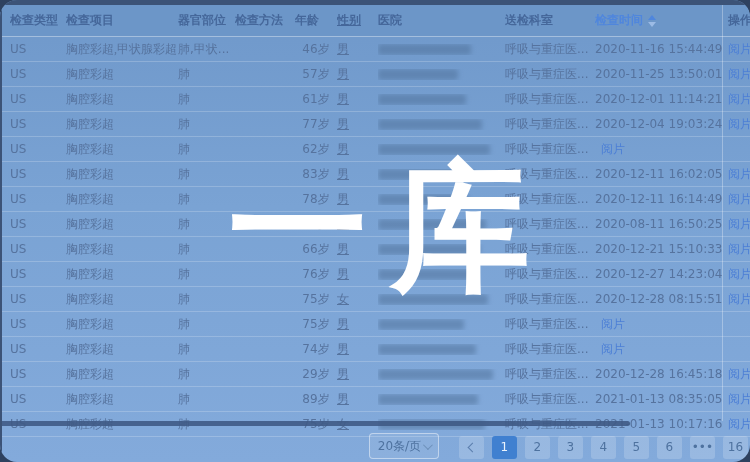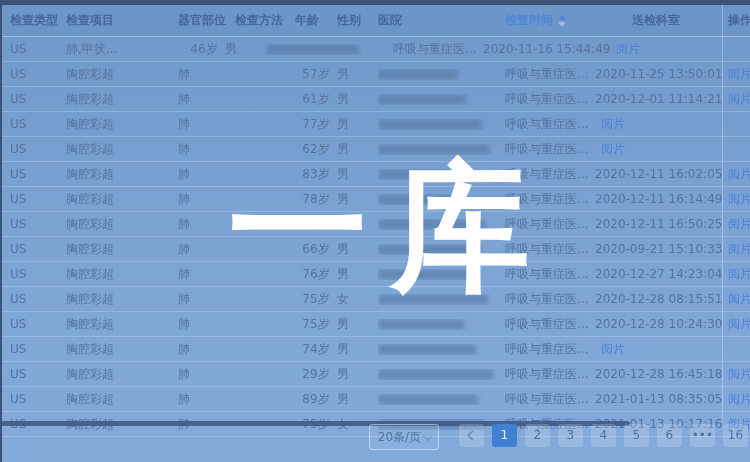--- a/index.html
+++ b/index.html
@@ -1,40 +1,41 @@
 <!DOCTYPE html>
 <html><head>
 <meta charset="utf-8">
 <style>
   html,body{margin:0;padding:0;background:#2e415f;}
   .screen{
     position:relative;width:750px;height:462px;overflow:hidden;
     background:linear-gradient(180deg,#6f98ca 0%,#7aa3d4 45%,#83aadb 100%);
     font-family:"DejaVu Sans","Liberation Sans",sans-serif;
+    border-radius:17px;
     -webkit-font-smoothing:antialiased;
   }
   .edge-top{position:absolute;top:0;left:0;width:750px;height:5px;background:#3c5377;z-index:6;}
   .edge-left{position:absolute;top:0;left:0;width:2px;height:462px;background:#3c5377;z-index:6;}
 
   
   .thead{
     position:absolute;top:5px;left:0;width:762px;height:31px;
     background:#6c96c8;border-bottom:1px solid rgba(255,255,255,.38);
     display:flex;align-items:center;z-index:1;
   }
   .hc{flex:0 0 auto;font-size:12px;font-weight:600;color:#45679a;white-space:nowrap;overflow:hidden;display:flex;align-items:center;}
   .tbody{position:absolute;top:37px;left:0;width:762px;z-index:1;}
   .row{display:flex;align-items:center;height:24px;border-bottom:1px solid rgba(255,255,255,.2);}
   .c{flex:0 0 auto;font-size:12px;color:#56739e;white-space:nowrap;overflow:hidden;}
   .c1{width:56px;margin-left:10px;}
   .c2{width:112px;font-family:Liberation Serif, serif;}
   .c3{width:57px;}
   .c4{width:60px;text-align:center;}
   .c5{width:42px;text-align:center;}
-  .c6{width:41px;}
+  .c6{width:41px;text-decoration:underline;}
   .c7{width:127px;display:flex;align-items:center;}
   .c8{width:90px;}
   .c9{width:127px;}
   .c10{width:40px;padding-left:6px;}
   .link{color:#4c7fd6;cursor:pointer;}
   .sorted{color:#4f86dd;}
   .sort-carets{display:inline-flex;flex-direction:column;margin-left:5px;gap:2px;}
   .caret-up{width:0;height:0;border-left:4px solid transparent;border-right:4px solid transparent;border-bottom:5px solid #4f86dd;}
   .caret-down{width:0;height:0;border-left:4px solid transparent;border-right:4px solid transparent;border-top:5px solid #9cbbe5;}
   .blur-block{height:11px;border-radius:2px;background:#50729b;opacity:.55;filter:blur(2.5px);}
@@ -46,21 +47,21 @@
     font-size:140px;font-weight:700;letter-spacing:22px;line-height:1;
     color:#ffffff;white-space:nowrap;pointer-events:none;
   }
 
   
   .hscroll-thumb{position:absolute;left:0;top:421px;width:630px;height:5px;background:#3f5a85;border-radius:3px;opacity:.9;z-index:3;}
 
   
   .pagination{
     position:absolute;left:0;top:424px;width:748px;height:35px;z-index:3;
-    display:flex;align-items:flex-start;justify-content:flex-end;gap:8px;
+    display:flex;align-items:flex-end;justify-content:flex-end;gap:8px;
     font-size:12px;color:#4e729f;
   }
   .psize{
     box-sizing:border-box;width:70px;height:26px;margin-right:12px;
     border:1px solid rgba(255,255,255,.45);border-radius:4px;
     background:rgba(255,255,255,.08);
     display:flex;align-items:center;justify-content:space-between;padding:0 8px;
   }
   .chev-down{width:6px;height:6px;border:solid #6d90ba;border-width:0 1.5px 1.5px 0;transform:rotate(45deg) translateY(-2px);}
   .chev-left{width:6px;height:6px;border:solid #5b7ead;border-width:0 1.5px 1.5px 0;transform:rotate(135deg);margin-left:3px;}
@@ -81,34 +82,35 @@
   <div class="edge-left"></div>
 
   <div class="thead">
     <div class="hc c1">检查类型</div>
     <div class="hc c2">检查项目</div>
     <div class="hc c3">器官部位</div>
     <div class="hc c4">检查方法</div>
     <div class="hc c5">年龄</div>
     <div class="hc c6">性别</div>
     <div class="hc c7">医院</div>
+    <div class="hc c8">送检科室</div>
     <div class="hc c9">
       <span class="sorted">检查时间</span>
       <span class="sort-carets">
         <span class="caret-up"></span>
         <span class="caret-down"></span>
       </span>
     </div>
-    <div class="hc c8">送检科室</div>
     <div class="hc c10">操作</div>
   </div>
 
   <div class="tbody">
       <div class="row">
         <div class="c c1">US</div>
+        <div class="c c2">胸腔彩超,甲状腺彩超</div>
         <div class="c c3">肺,甲状...</div>
         <div class="c c4"></div>
         <div class="c c5">46岁</div>
         <div class="c c6">男</div>
         <div class="c c7">
           <div class="blur-block" style="width: 93px;"></div>
         </div>
         <div class="c c8">呼吸与重症医...</div>
         <div class="c c9">2020-11-16 15:44:49</div>
         <div class="c c10 link">阅片</div>
@@ -145,20 +147,21 @@
         <div class="c c1">US</div>
         <div class="c c2">胸腔彩超</div>
         <div class="c c3">肺</div>
         <div class="c c4"></div>
         <div class="c c5">77岁</div>
         <div class="c c6">男</div>
         <div class="c c7">
           <div class="blur-block" style="width: 104px;"></div>
         </div>
         <div class="c c8">呼吸与重症医...</div>
+        <div class="c c9">2020-12-04 19:03:24</div>
         <div class="c c10 link">阅片</div>
       </div>
       <div class="row">
         <div class="c c1">US</div>
         <div class="c c2">胸腔彩超</div>
         <div class="c c3">肺</div>
         <div class="c c4"></div>
         <div class="c c5">62岁</div>
         <div class="c c6">男</div>
         <div class="c c7">
@@ -199,35 +202,35 @@
         <div class="c c1">US</div>
         <div class="c c2">胸腔彩超</div>
         <div class="c c3">肺</div>
         <div class="c c4"></div>
         <div class="c c5">76岁</div>
         <div class="c c6">女</div>
         <div class="c c7">
           <div class="blur-block" style="width: 108px;"></div>
         </div>
         <div class="c c8">呼吸与重症医...</div>
-        <div class="c c9">2020-12-11 16:50:25</div>
+        <div class="c c9">2020-08-11 16:50:25</div>
         <div class="c c10 link">阅片</div>
       </div>
       <div class="row">
         <div class="c c1">US</div>
         <div class="c c2">胸腔彩超</div>
         <div class="c c3">肺</div>
         <div class="c c4"></div>
         <div class="c c5">66岁</div>
         <div class="c c6">男</div>
         <div class="c c7">
           <div class="blur-block" style="width: 102px;"></div>
         </div>
         <div class="c c8">呼吸与重症医...</div>
-        <div class="c c9">2020-09-21 15:10:33</div>
+        <div class="c c9">2020-12-21 15:10:33</div>
         <div class="c c10 link">阅片</div>
       </div>
       <div class="row">
         <div class="c c1">US</div>
         <div class="c c2">胸腔彩超</div>
         <div class="c c3">肺</div>
         <div class="c c4"></div>
         <div class="c c5">76岁</div>
         <div class="c c6">男</div>
         <div class="c c7">
@@ -255,21 +258,20 @@
         <div class="c c1">US</div>
         <div class="c c2">胸腔彩超</div>
         <div class="c c3">肺</div>
         <div class="c c4"></div>
         <div class="c c5">75岁</div>
         <div class="c c6">男</div>
         <div class="c c7">
           <div class="blur-block" style="width: 86px;"></div>
         </div>
         <div class="c c8">呼吸与重症医...</div>
-        <div class="c c9">2020-12-28 10:24:30</div>
         <div class="c c10 link">阅片</div>
       </div>
       <div class="row">
         <div class="c c1">US</div>
         <div class="c c2">胸腔彩超</div>
         <div class="c c3">肺</div>
         <div class="c c4"></div>
         <div class="c c5">74岁</div>
         <div class="c c6">男</div>
         <div class="c c7">

